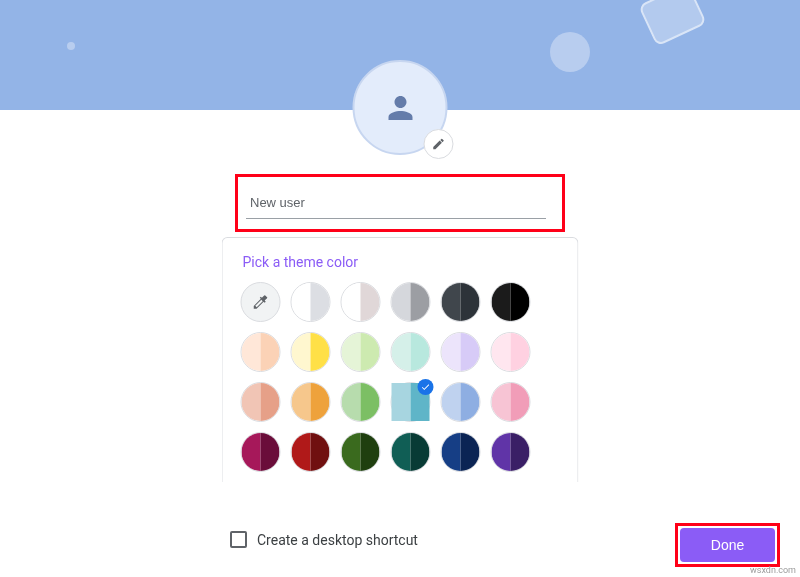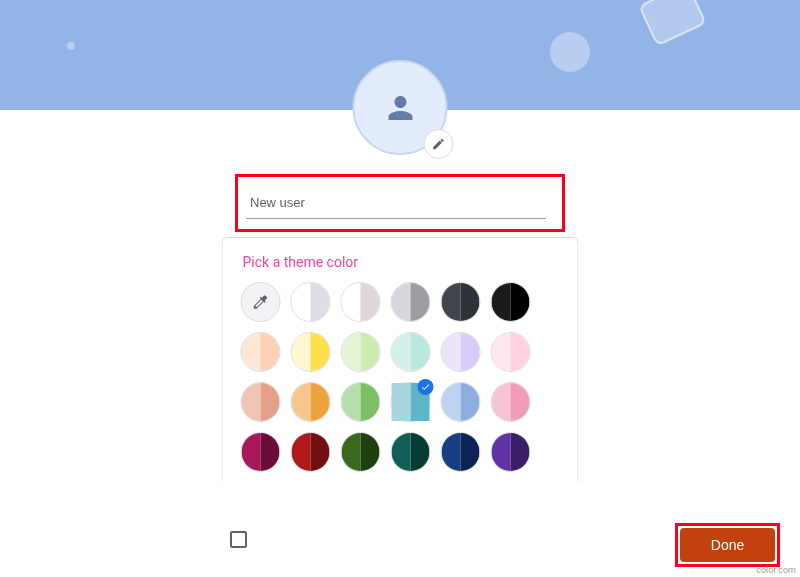--- a/index.html
+++ b/index.html
@@ -8,33 +8,33 @@
     .banner .dot { position: absolute; width: 8px; height: 8px; background: #b8cdef; border-radius: 50%; top: 42px; left: 67px; }
     .banner .shape1 { position: absolute; width: 40px; height: 40px; background: #b8cdef; border-radius: 50%; top: 32px; right: 210px; }
     .banner .shape2 { position: absolute; width: 55px; height: 45px; background: rgba(255,255,255,0.3); border: 2px solid rgba(255,255,255,0.5); border-radius: 8px; top: -8px; right: 100px; transform: rotate(-25deg); }
     .title { color: #202124; font-size: 22px; font-weight: 400; text-align: center; padding-top: 20px; }
     .avatar-wrap { position: absolute; top: 60px; left: 50%; transform: translateX(-50%); }
     .avatar { width: 95px; height: 95px; border-radius: 50%; background: #e3ecfb; border: 2px solid #c7d6f0; display: flex; align-items: center; justify-content: center; }
     .edit-badge { position: absolute; right: -6px; bottom: -4px; width: 30px; height: 30px; background: #fff; border: 1px solid #dadce0; border-radius: 50%; display: flex; align-items: center; justify-content: center; cursor: pointer; }
     .name-row { position: absolute; top: 174px; left: 50%; transform: translateX(-50%); width: 330px; border: 3px solid #ff0018; padding: 10px 8px; }
     .name-input { width: 300px; height: 32px; border: none; border-bottom: 1px solid #9aa0a6; font-size: 13px; padding: 2px 4px; color: #5f6368; outline: none; background: transparent; }
     .card { position: absolute; top: 237px; left: 50%; transform: translateX(-50%); width: 357px; border: 1px solid #dadce0; border-top: 1px solid #dadce0; border-bottom: none; border-radius: 6px 6px 0 0; padding: 16px 14px 10px 14px; }
-    .card-title { font-size: 14px; color: #ec4899; margin: 0 0 12px 6px; font-weight: 400; }
+    .card-title { font-size: 14px; color: #8b5cf6; margin: 0 0 12px 6px; font-weight: 400; }
     .swatch-grid { display: grid; grid-template-columns: repeat(6, 40px); gap: 10px 10px; justify-content: start; padding-left: 4px; }
     .swatch { width: 40px; height: 40px; border-radius: 50%; border: 1px solid #dadce0; cursor: pointer; position: relative; overflow: hidden; }
     .swatch .half { position: absolute; top: 0; bottom: 0; width: 50%; }
     .swatch .half.l { left: 0; }
     .swatch .half.r { right: 0; }
     .eyedropper { background: #f1f3f4; display: flex; align-items: center; justify-content: center; }
     .check { position: absolute; top: -4px; right: -4px; width: 16px; height: 16px; background: #1a73e8; border-radius: 50%; display: flex; align-items: center; justify-content: center; }
     .footer { position: absolute; bottom: 0; left: 0; right: 0; height: 72px; background: #fff; }
     .shortcut-row { position: absolute; top: 26px; left: 230px; display: flex; align-items: center; gap: 10px; font-size: 14px; color: #3c4043; }
     .chk { width: 17px; height: 17px; border: 2px solid #5f6368; border-radius: 2px; cursor: pointer; }
     .done-wrap { position: absolute; right: 20px; top: 18px; border: 3px solid #ff0018; padding: 2px; }
-    .done-btn { width: 95px; height: 34px; background: #c2410c; color: #fff; border: none; border-radius: 4px; font-size: 14px; cursor: pointer; }
+    .done-btn { width: 95px; height: 34px; background: #8b5cf6; color: #fff; border: none; border-radius: 4px; font-size: 14px; cursor: pointer; }
     .watermark { position: absolute; right: 4px; bottom: 2px; font-size: 9px; color: #9c9c9c; }
   </style>
 </head>
 <body>
 
 <div class="banner">
   <div class="dot"></div>
   <div class="shape1"></div>
   <div class="shape2"></div>
   <div class="avatar-wrap">
@@ -159,19 +159,20 @@
       <div class="swatch">
         <span class="half l" style="background: rgb(96, 52, 167);"></span>
         <span class="half r" style="background: rgb(58, 31, 102);"></span>
       </div>
     </div>
 </div>
 
 <div class="footer">
   <label class="shortcut-row">
     <span class="chk"></span>
+    <span>Create a desktop shortcut</span>
   </label>
   <div class="done-wrap">
     <button class="done-btn">Done</button>
   </div>
 </div>
 
-<div class="watermark">color.com</div>
+<div class="watermark">wsxdn.com</div>
 
 </body></html>

